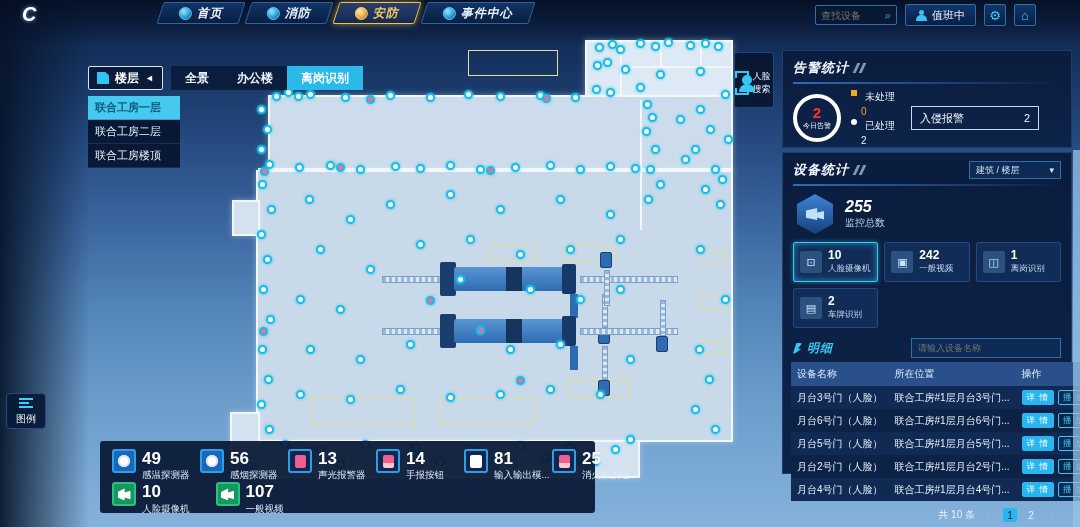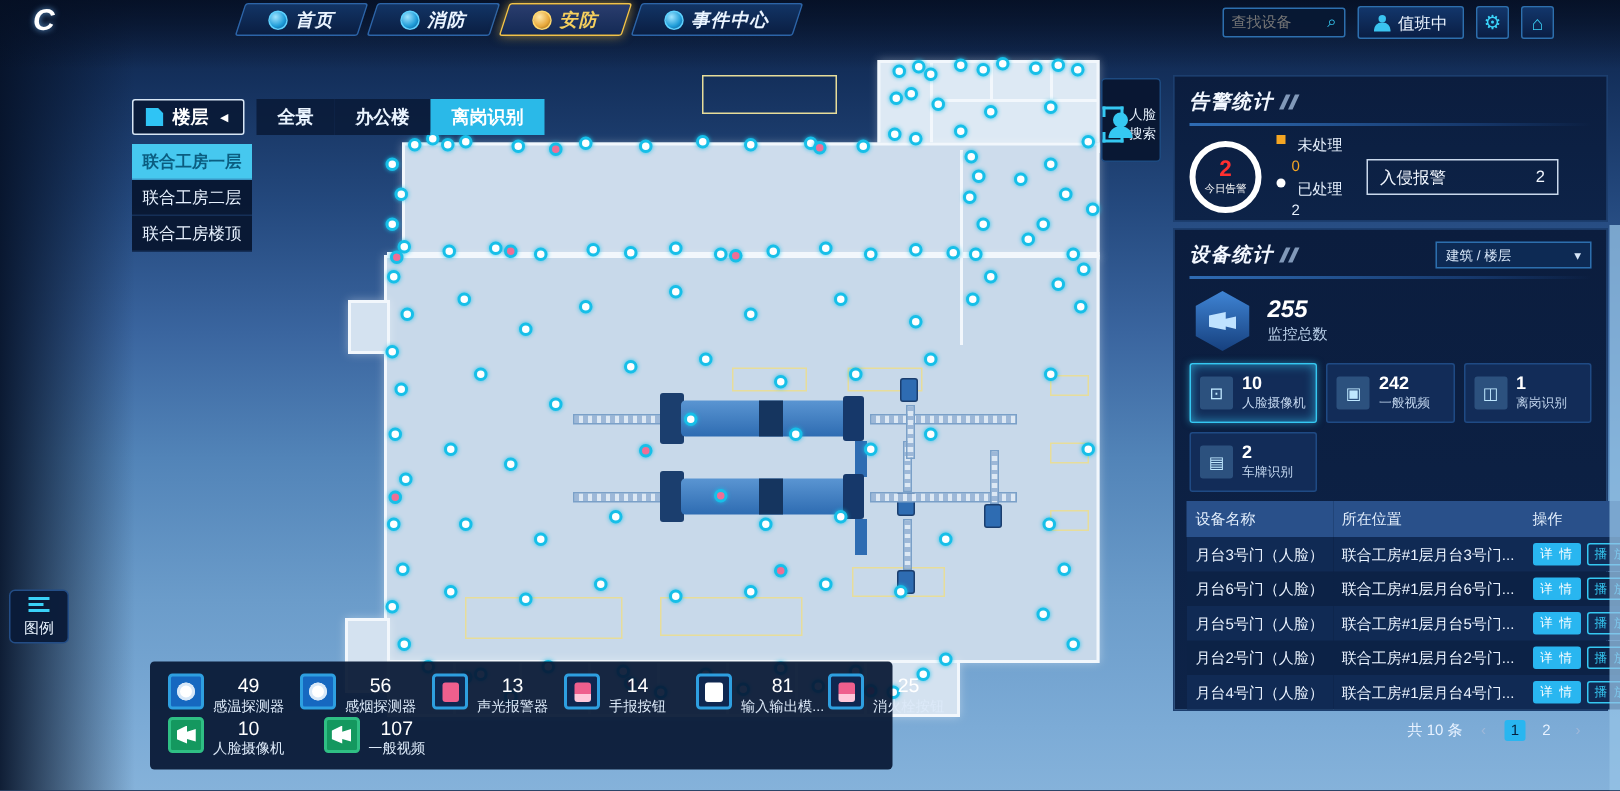--- a/index.html
+++ b/index.html
@@ -53,21 +53,21 @@
   
   .floor-controls { position:absolute; left:88px; top:66px; z-index:35; }
   .floor-row { display:flex; align-items:center; gap:8px; }
   .floor-btn { height:24px; padding:0 8px; background:rgba(9,26,56,.95); border:1px solid #d7e6f5; border-radius:2px; display:flex; align-items:center; gap:6px; cursor:pointer; }
   .floor-btn .doc { width:12px; height:12px; background:#2fc4f5; clip-path:polygon(0 0,70% 0,100% 30%,100% 100%,0 100%); }
   .floor-btn span { color:#fff; font-size:12px; font-weight:bold; }
   .floor-btn .arr { color:#fff; font-size:9px; }
   .seg-strip { display:flex; }
   .seg { height:24px; padding:0 14px; background:rgba(9,26,56,.88); color:#eaf4ff; font-size:12px; font-weight:bold; display:flex; align-items:center; cursor:pointer; }
   .seg.active { background:#2ab9e8; color:#fff; }
-  .floor-dropdown { margin-top:6px; width:80px; }
+  .floor-dropdown { margin-top:6px; width:92px; }
   .fd-item { height:24px; display:flex; align-items:center; padding:0 7px; font-size:11px; background:rgba(7,22,48,.95); color:#e8f2ff; cursor:pointer; border-bottom:1px solid rgba(40,80,140,.4); }
   .fd-item.active { background:#46c8ef; color:#0b5d80; font-weight:bold; }
 
   
   .map { position:absolute; inset:0; z-index:5; }
   .shape { position:absolute; border:2px solid #f2f7fc; box-shadow:0 0 6px rgba(255,255,255,.35); }
   .room-line { position:absolute; background:#f2f7fc; }
   .yellow-rect { position:absolute; border:1px solid #e7dd9a; }
   .machine { position:absolute; }
   .m-belt { position:absolute; height:7px; border:1px solid #7aa0c8;
@@ -114,21 +114,21 @@
   .alarm-circle { width:48px; height:48px; border-radius:50%; border:4px solid #fff; display:flex; flex-direction:column; align-items:center; justify-content:center; flex:0 0 auto; }
   .alarm-circle .num { color:#ff2f2f; font-size:15px; font-weight:bold; line-height:1; }
   .alarm-circle .cap { color:#fff; font-size:7px; margin-top:1px; }
   .alarm-legend { display:flex; flex-direction:column; gap:2px; font-size:10px; color:#e8f2ff; }
   .al-row { display:flex; align-items:flex-start; gap:8px; }
   .al-bullet { width:6px; height:6px; }
   .al-val { margin-left:10px; font-size:10px; line-height:1.1; }
   .intrusion-box { margin-left:6px; width:128px; height:24px; border:1px solid #c9d8ec; display:flex; align-items:center; justify-content:space-between; padding:0 8px; color:#f2f7ff; font-size:11px; }
 
   .device-panel { top:152px; height:322px; }
-  .dp-filter { margin-left:auto; width:104px; height:18px; border:1px solid #2d6fae; background:#0d2a54; color:#d7e6f8; font-size:9px; display:flex; align-items:center; justify-content:space-between; padding:0 6px; cursor:pointer; }
+  .dp-filter { margin-left:auto; width:92px; height:18px; border:1px solid #2d6fae; background:#0d2a54; color:#d7e6f8; font-size:9px; display:flex; align-items:center; justify-content:space-between; padding:0 6px; cursor:pointer; }
   .total-row { display:flex; align-items:center; gap:10px; padding:8px 12px 6px; }
   .hexa { width:40px; height:40px; clip-path:polygon(50% 0,95% 25%,95% 75%,50% 100%,5% 75%,5% 25%); background:linear-gradient(180deg,#3f84d4,#16407e); display:flex; align-items:center; justify-content:center; }
   .hexa .cam { width:18px; height:12px; background:#bfe2ff; clip-path:polygon(0 20%,62% 0,62% 38%,100% 25%,100% 95%,62% 80%,62% 100%,0 82%); }
   .total-num { color:#fff; font-size:16px; font-weight:bold; line-height:1.1;font-style:italic; }
   .total-lbl { color:#b9cfe8; font-size:10px; }
   .cards { display:grid; grid-template-columns:repeat(3,1fr); gap:6px; padding:2px 10px 6px; }
   .card { height:40px; background:#122c58; border:1px solid #1f4a84; border-radius:2px; display:flex; align-items:center; gap:6px; padding:0 6px; cursor:pointer; }
   .card.active { border:1px solid #35c8f2; box-shadow:0 0 7px rgba(53,200,242,.65) inset,0 0 5px rgba(53,200,242,.5); }
   .card .c-ico { width:22px; height:22px; border-radius:2px; background:#2c517e; display:flex; align-items:center; justify-content:center; color:#bfe8ff; font-size:11px; flex:0 0 auto; }
   .card .c-num { color:#fff; font-size:12px; font-weight:bold; line-height:1.1; }
@@ -162,21 +162,21 @@
   .lg-item { display:flex; align-items:flex-start; gap:6px; min-width:62px; }
   .lg-ico { width:24px; height:24px; border-radius:3px; display:flex; align-items:center; justify-content:center; flex:0 0 auto; }
   .lg-ico.blue { background:#1668c0; border:2px solid #2e9fe0; }
   .lg-ico.dark { background:#0f2750; border:2px solid #2e9fe0; }
   .lg-ico.green { background:#14985f; border:2px solid #2fbf84; }
   .ring { width:12px; height:12px; border-radius:50%; background:#fff; box-shadow:0 0 0 2px #d8e8f8 inset; }
   .pinkdev { width:11px; height:13px; border-radius:2px; background:#ef5f8d; }
   .pinkdev.striped { background:linear-gradient(180deg,#ef5f8d 60%,#ffc7da 60%); }
   .whitesq { width:12px; height:13px; border-radius:2px; background:#fff; }
   .camg { width:13px; height:12px; background:#fff; clip-path:polygon(0 30%,55% 0,55% 35%,100% 20%,100% 90%,55% 75%,55% 100%,0 75%); }
-  .lg-txt .v { color:#fff; font-size:13px; font-weight:normal; line-height:1.2;text-align:center; }
+  .lg-txt .v { color:#fff; font-size:17px; font-weight:bold; line-height:1.2; }
   .lg-txt .l { color:#dce9f8; font-size:9.5px; white-space:nowrap; }
 
   .scroll-strip { position:absolute; right:0; top:150px; width:7px; height:377px; background:rgba(150,195,230,.75); z-index:50; }
 
   
   .g-video { width:16px; height:11px; background:#f0c24a; border-radius:2px; position:relative; }
   .g-video::after { content:""; position:absolute; right:-4px; top:2px; border-left:5px solid #f0c24a; border-top:3px solid transparent; border-bottom:3px solid transparent; }
   .g-pin { width:12px; height:12px; border-radius:50% 50% 50% 0; transform:rotate(-45deg); background:#3ac4f0; position:relative; }
   .g-pin::after{ content:""; position:absolute; left:4px; top:4px; width:4px; height:4px; border-radius:50%; background:#0a1e44; }
   .g-car { width:16px; height:9px; background:#3ac4f0; border-radius:4px 6px 2px 2px; position:relative; }
@@ -539,20 +539,29 @@
       </div>
       <div class="card">
         <i class="c-ico">▤</i>
         <div>
           <div class="c-num">2</div>
           <div class="c-lbl">车牌识别</div>
         </div>
       </div>
     </div>
 
+    <div class="detail-head">
+      <div class="detail-title">
+        <i class="d-ico"></i>
+        <span class="d-t">明细</span>
+      </div>
+      <div class="detail-search">
+        <input placeholder="请输入设备名称" style="">
+      </div>
+    </div>
 
     <table class="dev">
       <thead>
         <tr>
           <th style="width:97px;">设备名称</th>
           <th style="width:97px;">所在位置</th>
           <th>操作</th>
         </tr>
       </thead>
       <tbody>

